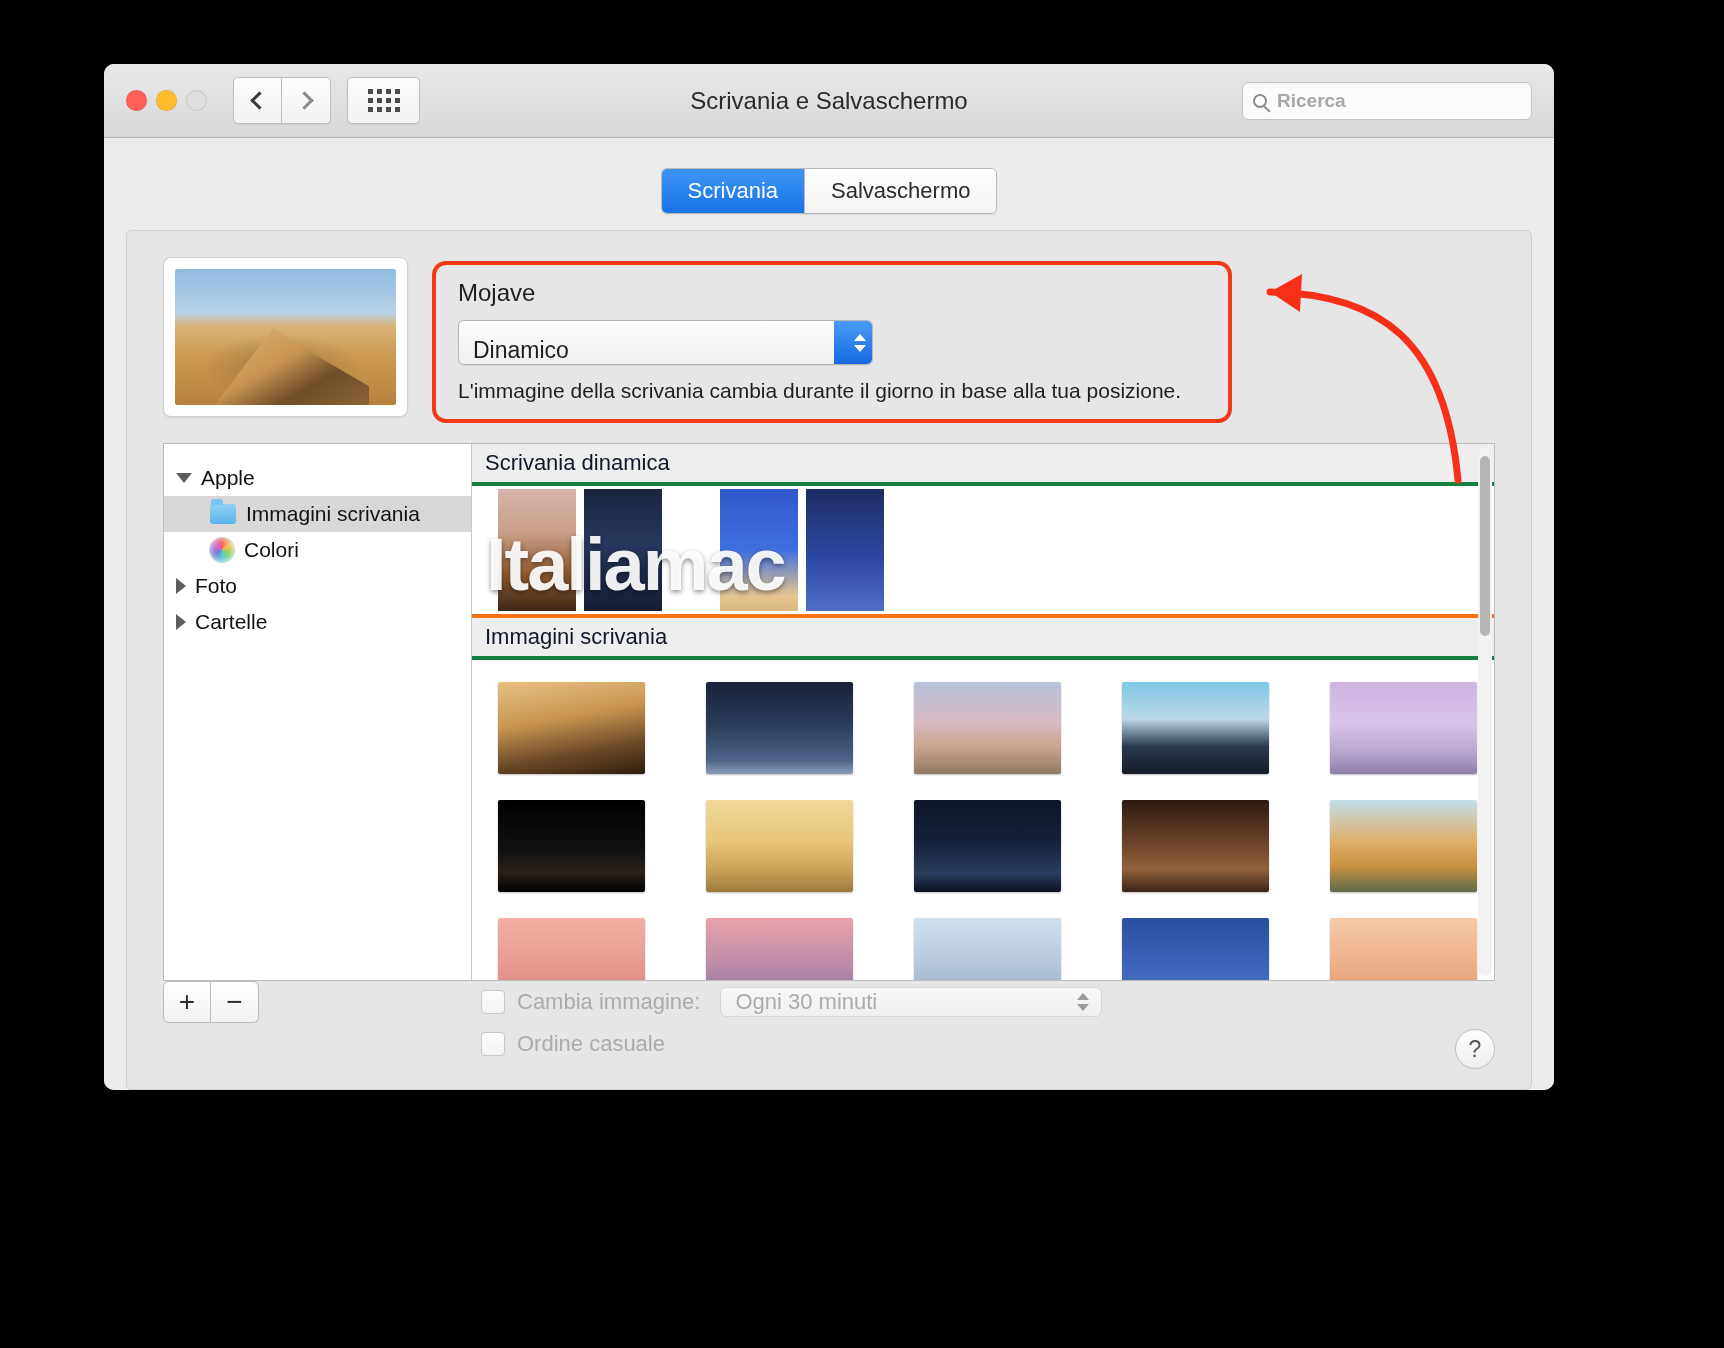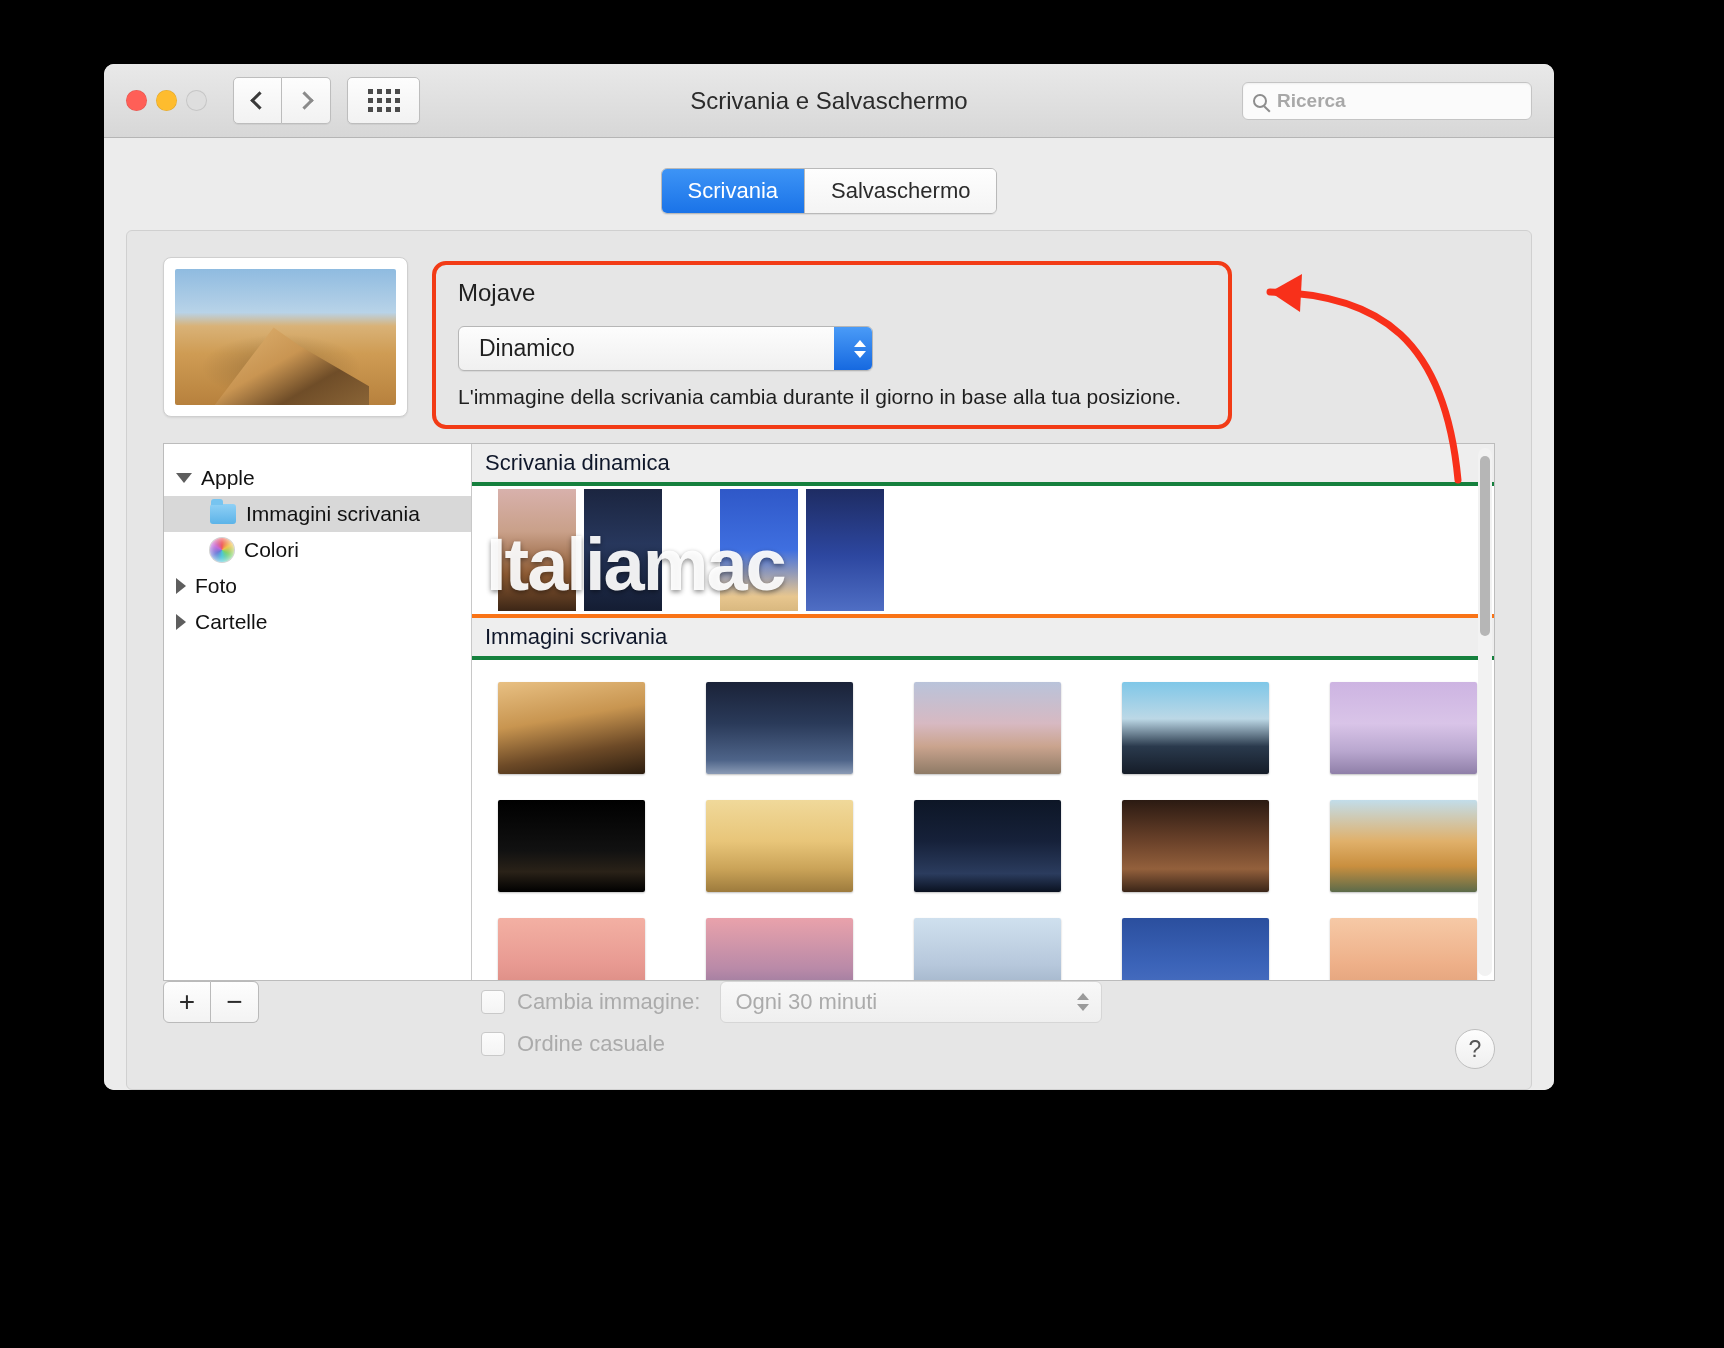--- a/index.html
+++ b/index.html
@@ -117,26 +117,26 @@
   }
 
   .infobox {
     margin-left: 24px; margin-top: 4px; flex: 1;
     border: 4px solid #f23b16; border-radius: 14px;
     padding: 14px 22px 16px;
     max-width: 800px;
   }
   .infotitle { font-size: 24px; color: #1f1f1f; }
   .popupbtn {
-    margin-top: 19px; width: 415px; height: 45px;
+    margin-top: 13px; width: 415px; height: 45px;
     background: linear-gradient(180deg,#fdfdfd,#f0f0f0);
     border: 1px solid #b6b6b6; border-radius: 6px;
-    display: flex; align-items: center;
+    display: flex; align-items: flex-end;
     box-shadow: 0 1px 1px rgba(0,0,0,.07);
-    overflow: hidden; position: relative; padding-left: 6px;
+    overflow: hidden; position: relative;
   }
   .popupbtn span { font-size: 23px; color: #1f1f1f; padding-left: 14px; }
   .popuparrows {
     position: absolute; right: 0; top: 0; bottom: 0; width: 38px;
     background: linear-gradient(180deg,#4a9bf7,#1669e0);
     display: flex; flex-direction: column; align-items: center; justify-content: center; gap: 4px;
   }
   .ar { width: 0; height: 0; border-left: 6px solid transparent; border-right: 6px solid transparent; }
   .ar.up   { border-bottom: 7px solid #fff; }
   .ar.down { border-top: 7px solid #fff; }
@@ -207,21 +207,21 @@
   .pmbtn:last-child  { border-radius: 0 6px 6px 0; border-left: none; }
 
   .bctrls { position: absolute; left: 318px; top: 0; }
   .brow { display: flex; align-items: center; height: 42px; }
   .chk {
     width: 24px; height: 24px; border: 1px solid #c9c9c9; border-radius: 4px;
     background: linear-gradient(180deg,#fcfcfc,#f4f4f4); margin-right: 12px; flex: none;
   }
   .blabel { font-size: 22px; color: #ababab; }
   .minsel {
-    margin-left: 20px; width: 382px; height: 42px;
+    margin-left: 20px; width: 382px; height: 30px;
     background: linear-gradient(180deg,#f8f8f8,#efefef);
     border: 1px solid #d6d6d6; border-radius: 6px;
     display: flex; align-items: center; position: relative;
   }
   .minsel span { font-size: 22px; color: #ababab; padding-left: 14px; }
   .stepper { position: absolute; right: 12px; display: flex; flex-direction: column; gap: 4px; }
   .st { width: 0; height: 0; border-left: 6px solid transparent; border-right: 6px solid transparent; }
   .st.up { border-bottom: 7px solid #9a9a9a; }
   .st.dn { border-top: 7px solid #9a9a9a; }
 

